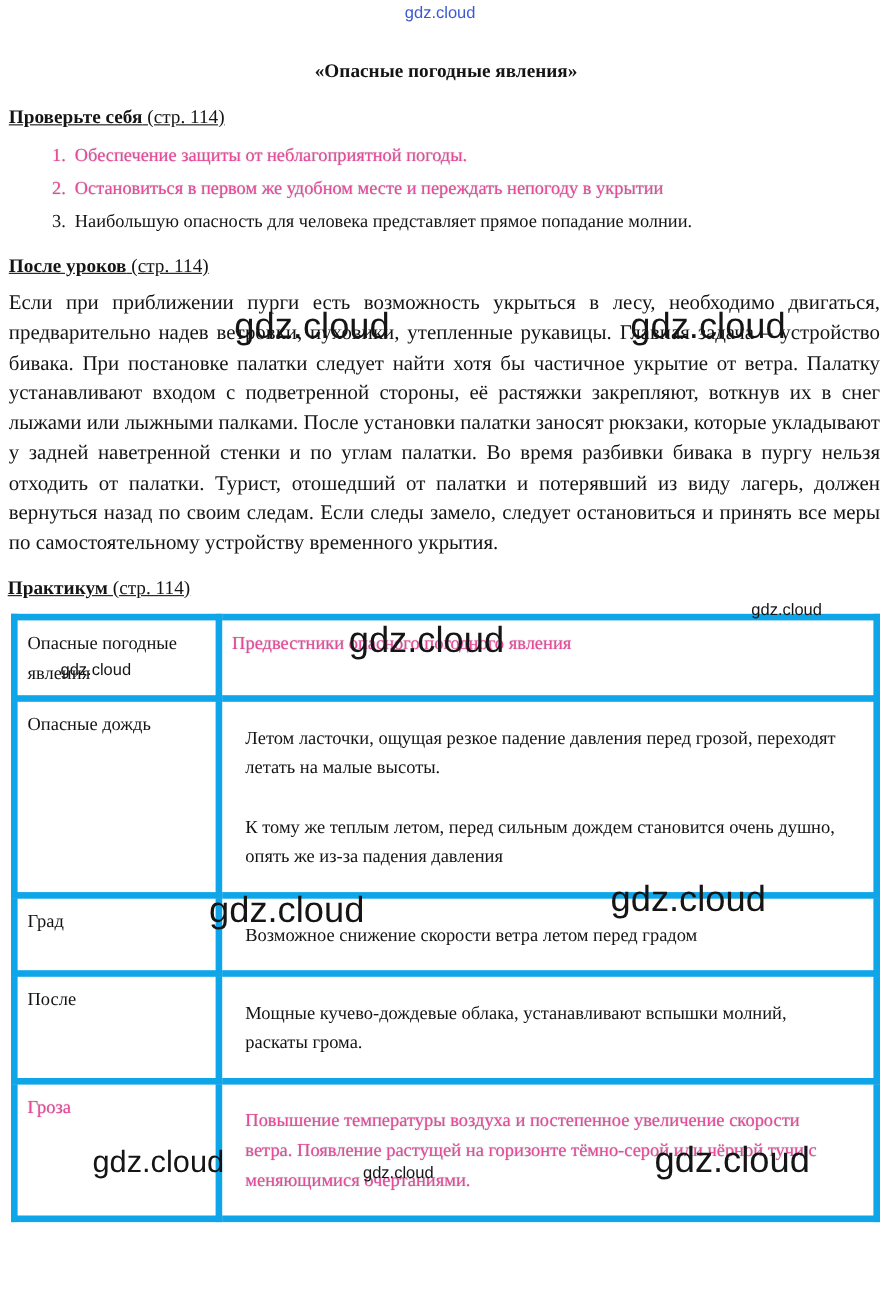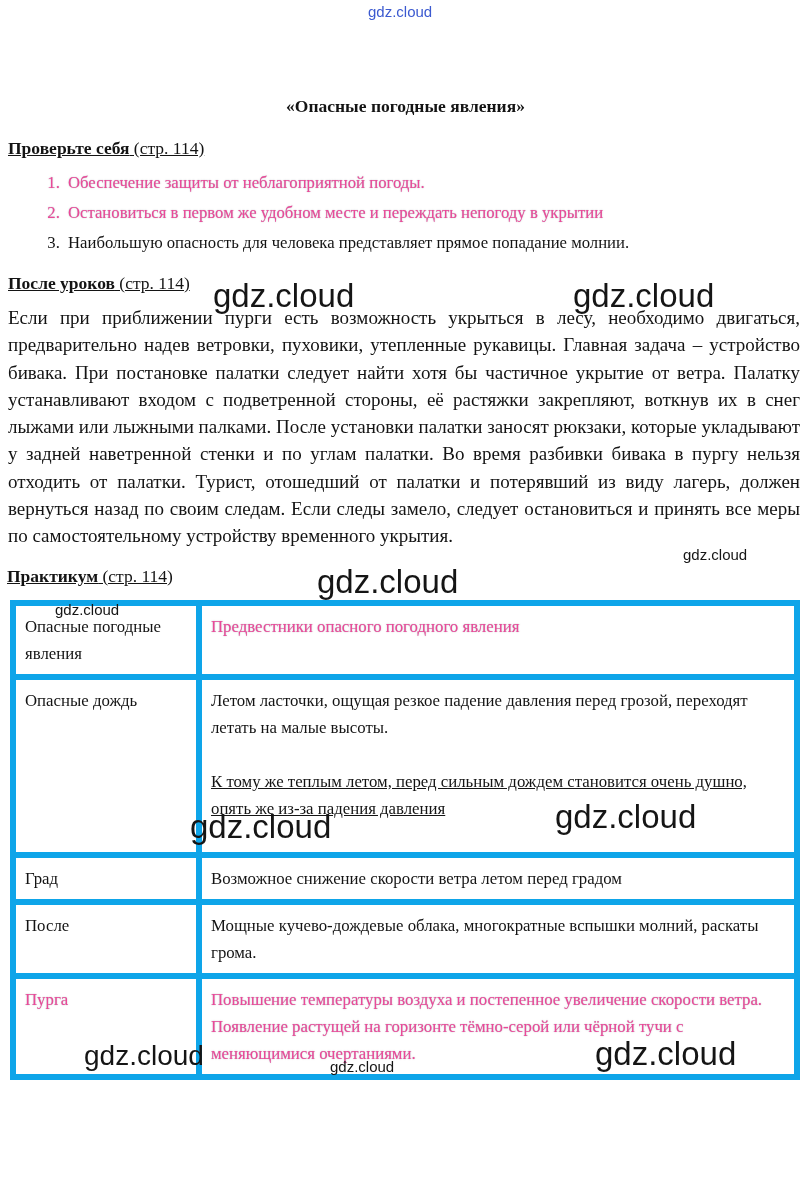--- a/index.html
+++ b/index.html
@@ -14,43 +14,43 @@
   
   .wm { position: absolute; font-family: "Liberation Sans", sans-serif;
         color: #151515; white-space: nowrap; z-index: 6; }
   .wm.lg { font-size: 33px; }
   .wm.md { font-size: 28px; }
   .wm.sm { font-size: 15px; }
   .wm.blue { color: #3c5ad0; font-size: 15px; }
 
   
   .title { text-align: center; font-weight: bold; font-size: 17.5px;
-           margin: 0; padding-top: 96px; }
+           margin: 0; padding-top: 54px; }
   .hline { font-size: 17.5px; margin: 0; padding-left: 8px; text-decoration: underline; }
   .hline .b { font-weight: bold; }
   .h-check { margin-top: 21px; }
   .h-after { margin-top: 20px; }
   .h-practicum { margin-top: 16px; padding-left: 7px; }
 
   ol.check { margin: 13px 0 0 0; padding-left: 64px; font-size: 16.7px; }
   ol.check li { margin-bottom: 9px; padding-left: 4px; line-height: 21px; }
 
   .faded { color: #ec4899; text-shadow: 0 0 1.2px rgba(90,100,112,.55); }
 
   p.body { font-size: 19px; line-height: 27.3px; text-align: justify;
            margin: 10px 11px 0 8px; }
 
   
   table.prac { border-collapse: collapse; margin: 13px 0 0 10px;
                width: 790px; font-size: 16.8px; }
   table.prac td { border: 6px solid #0ea5e9; vertical-align: top;
                   padding: 7px 12px 7px 9px; line-height: 27px; }
   td.c1 { width: 186px; }
-  td p { margin: 0; }
-  td p + p { margin-top: 27px; text-decoration: underline; }
+  td p { margin: 12px; }
+  td p + p { margin-top: 27px; }
 </style>
 </head>
 <body>
 
 <div class="page">
 
   <span class="wm blue" style="left:368px; top:3px;">gdz.cloud</span>
   <span class="wm lg" style="left:213px; top:277px;">gdz.cloud</span>
   <span class="wm lg" style="left:573px; top:277px;">gdz.cloud</span>
   <span class="wm sm" style="left:683px; top:546px;">gdz.cloud</span>
@@ -99,25 +99,25 @@
     </tr>
     <tr style="height:42px;">
       <td class="c1">Град</td>
       <td>
         <p>Возможное снижение скорости ветра летом перед градом</p>
       </td>
     </tr>
     <tr style="height:70px;">
       <td class="c1">После</td>
       <td>
-        <p>Мощные кучево-дождевые облака, многократные вспышки молний, раскаты грома.</p>
+        <p>Мощные кучево-дождевые облака, устанавливают вспышки молний, раскаты грома.</p>
       </td>
     </tr>
     <tr style="height:95px;">
-      <td class="c1 faded">Пурга</td>
+      <td class="c1 faded">Гроза</td>
       <td class="faded">
         <p>Повышение температуры воздуха и постепенное увеличение скорости ветра. Появление растущей на горизонте тёмно-серой или чёрной тучи с меняющимися очертаниями.</p>
       </td>
     </tr>
   </tbody>
     </table>
 
 </div>
 
 </body></html>

